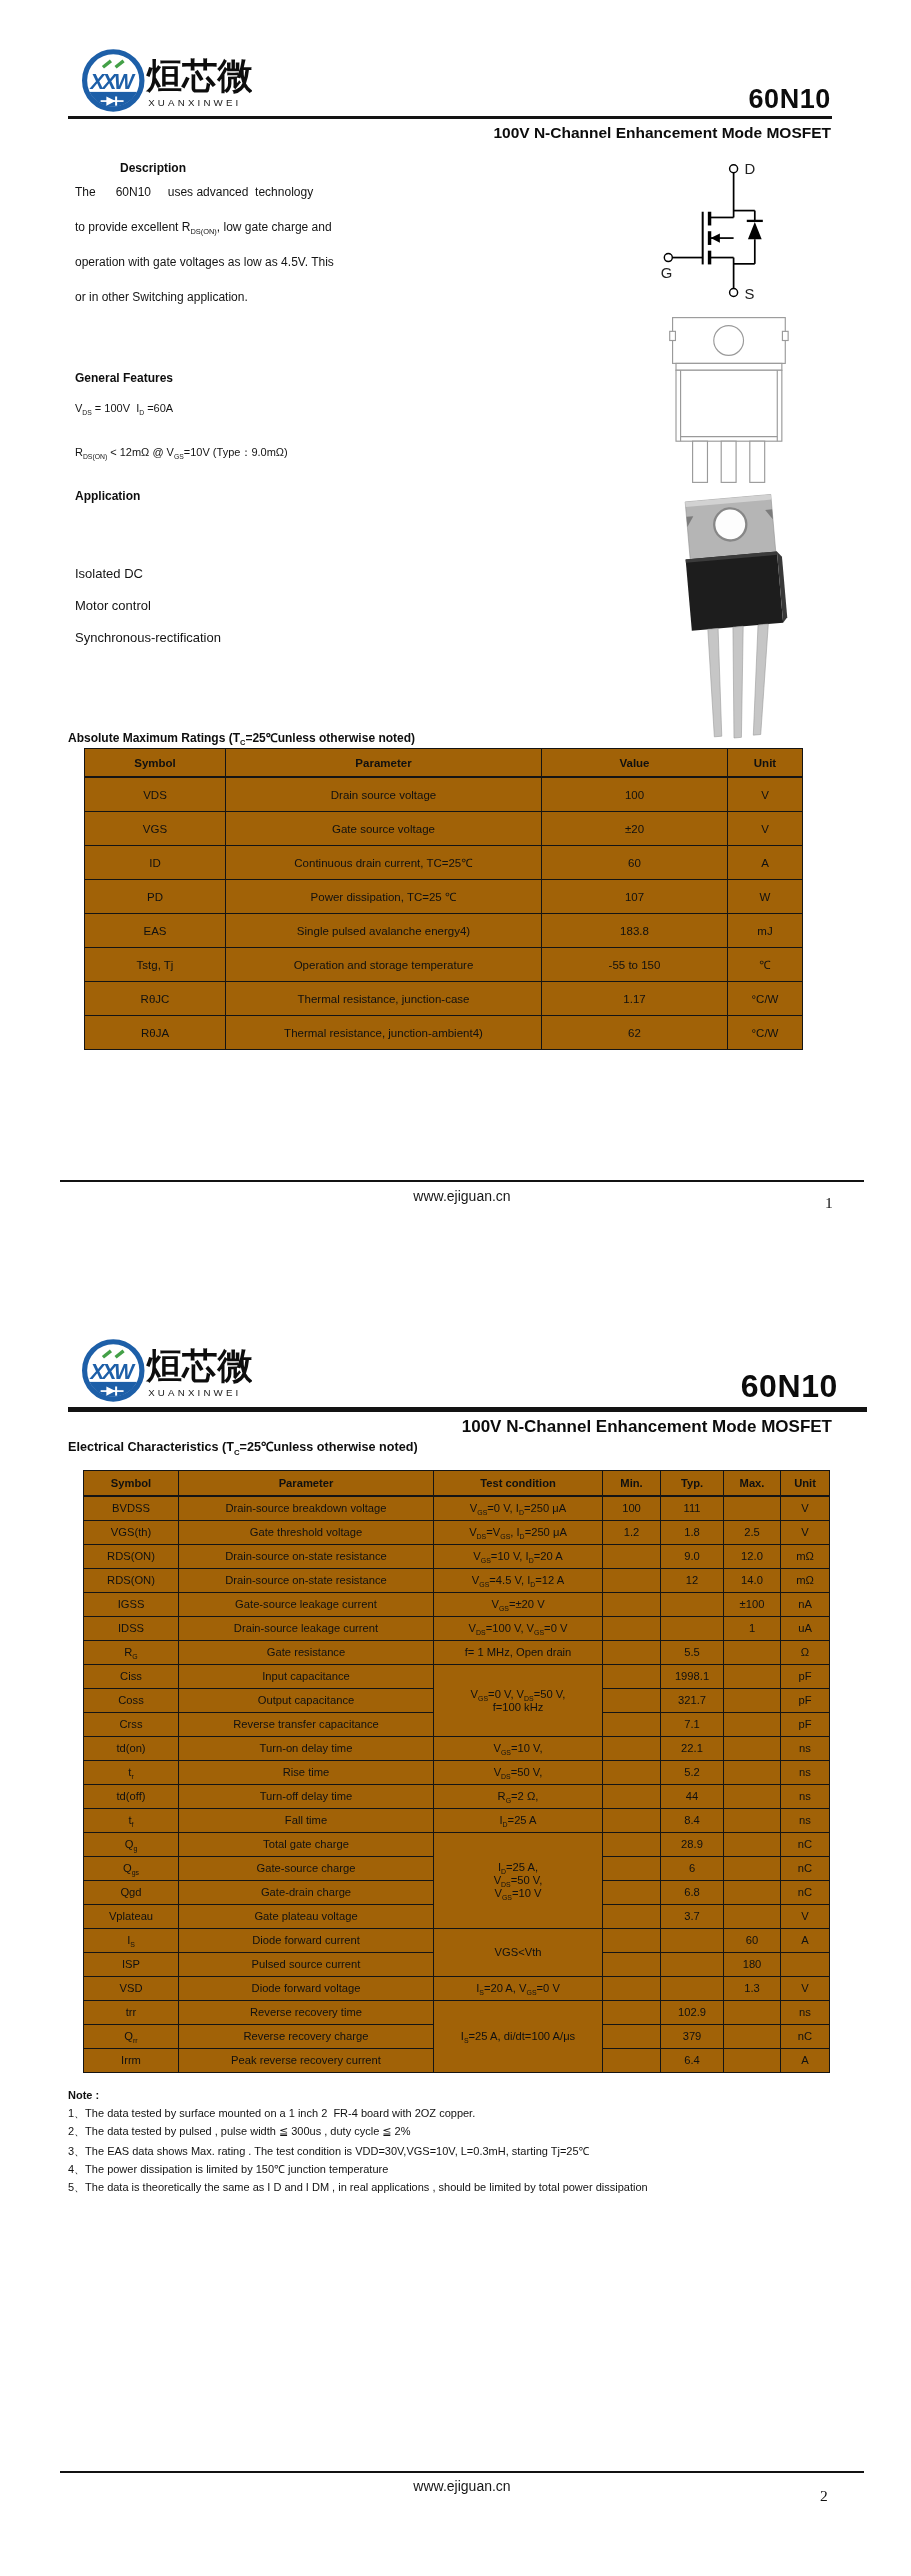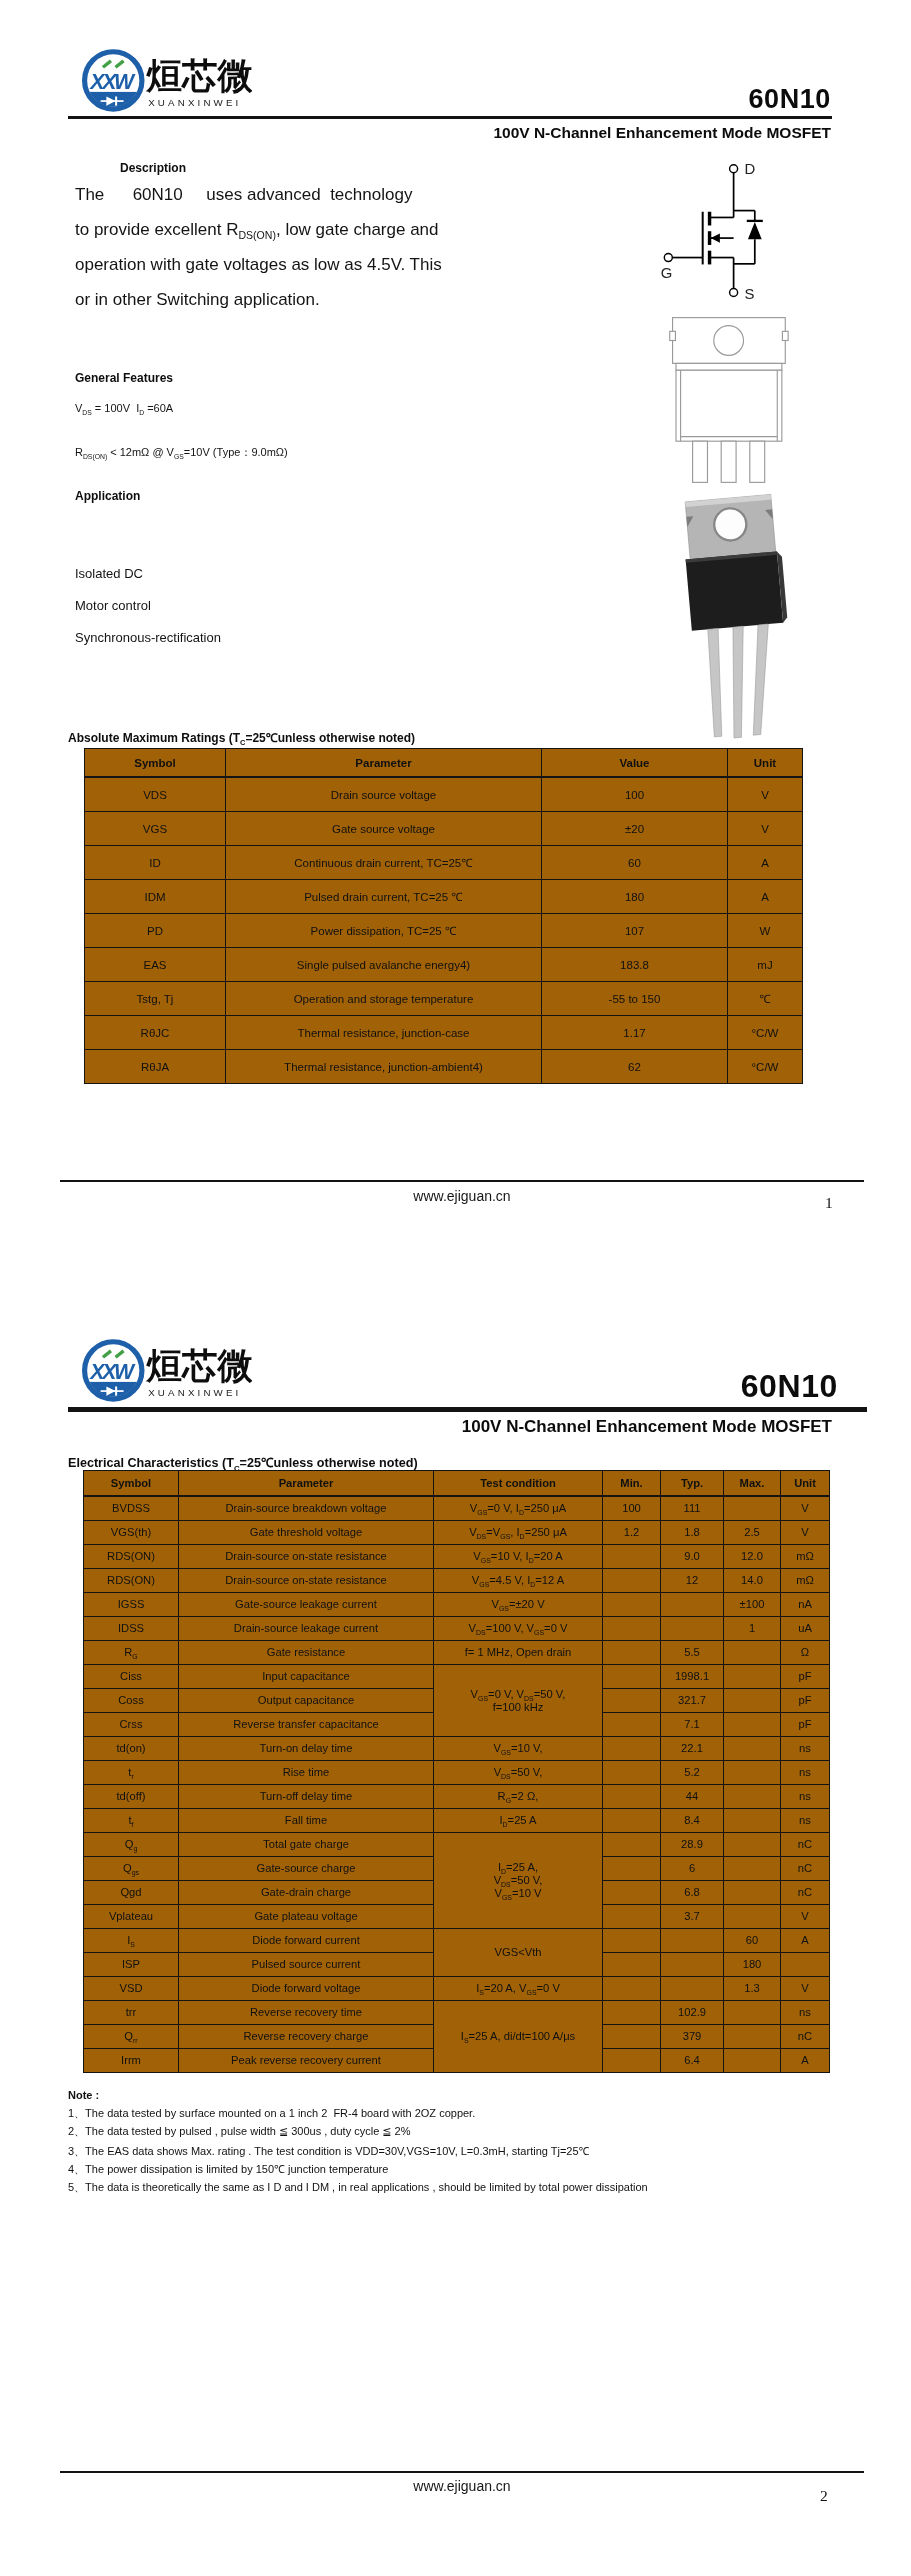--- a/index.html
+++ b/index.html
@@ -5,21 +5,21 @@
   html,body{margin:0;padding:0;background:#ffffff;}
   .doc{position:relative;width:911px;height:2576px;background:#fff;color:#111;
        font-family:"Liberation Sans", sans-serif;}
   .page{position:absolute;left:0;width:911px;height:1288px;background:#fff;overflow:hidden;}
   #page1{top:0;} #page2{top:1288px;}
   .abs{position:absolute;}
   .sec-h{font-weight:700;font-size:12px;color:#0e0e0e;}
   .rule{background:#131313;}
   .pn{font-weight:700;color:#0c0c0c;letter-spacing:0.6px;}
   .subtitle{font-weight:700;color:#0c0c0c;}
-  .desc-line{height:35px;font-size:17px;white-space:pre;color:#141414;}
+  .desc-line{height:35px;font-size:12px;white-space:pre;color:#141414;}
   .gf-line{height:43px;font-size:11px;white-space:pre;color:#141414;}
   .app-item{height:32px;font-size:13px;color:#141414;}
   .note-item{height:18.4px;font-size:11px;white-space:pre;color:#121212;}
   .dtable{border-collapse:collapse;table-layout:fixed;background:#a16207;color:#101010;}
   .dtable th,.dtable td{border:1.7px solid #141414;text-align:center;vertical-align:middle;
        padding:0 2.3px;overflow:hidden;font-family:"Liberation Sans",sans-serif;}
   .dtable thead th{font-weight:700;border-bottom-width:2.9px;}
   .amr-table{width:718px;font-size:11.5px;}
   .amr-table thead th{height:27px;}
   .amr-table tbody td{height:33px;}
@@ -175,26 +175,20 @@
             <td>±20</td>
             <td>V</td>
           </tr>
           <tr>
             <td>ID</td>
             <td>Continuous drain current, TC=25℃</td>
             <td>60</td>
             <td>A</td>
           </tr>
           <tr>
-            <td>IDM</td>
-            <td>Pulsed drain current, TC=25 ℃</td>
-            <td>180</td>
-            <td>A</td>
-          </tr>
-          <tr>
             <td>PD</td>
             <td>Power dissipation, TC=25 ℃</td>
             <td>107</td>
             <td>W</td>
           </tr>
           <tr>
             <td>EAS</td>
             <td>Single pulsed avalanche energy4)</td>
             <td>183.8</td>
             <td>mJ</td>
@@ -244,21 +238,21 @@
         <line x1="62" y1="37" x2="76" y2="26" stroke="#43a047" stroke-width="6"></line>
         <text x="116" y="73" font-size="62" font-weight="bold" fill="#0d0d0d">烜芯微</text>
         <text x="119" y="104" font-size="17" letter-spacing="5.5" fill="#1a1a1a">XUANXINWEI</text>
       </svg>
     </div>
 
     <div class="abs pn" style="top:80px;right:73px;font-size:32px;">60N10</div>
     <div class="abs rule" style="left:68px;top:119px;width:799px;height:4.6px;"></div>
     <div class="abs subtitle" style="top:129px;right:79px;font-size:17px;">100V N-Channel Enhancement Mode MOSFET</div>
 
-    <div class="abs sec-h" style="left:68px;top:166px;font-size:12.6px;">Electrical Characteristics (T<sub>C</sub>=25℃unless otherwise noted)</div>
+    <div class="abs sec-h" style="left:68px;top:150px;font-size:12.6px;">Electrical Characteristics (T<sub>C</sub>=25℃unless otherwise noted)</div>
     <table class="dtable ec-table abs" style="left:83px;top:182px;">
       <colgroup>
           <col style="width:95px">
           <col style="width:255px">
           <col style="width:169px">
           <col style="width:58px">
           <col style="width:63px">
           <col style="width:57px">
           <col style="width:49px">
         </colgroup>

